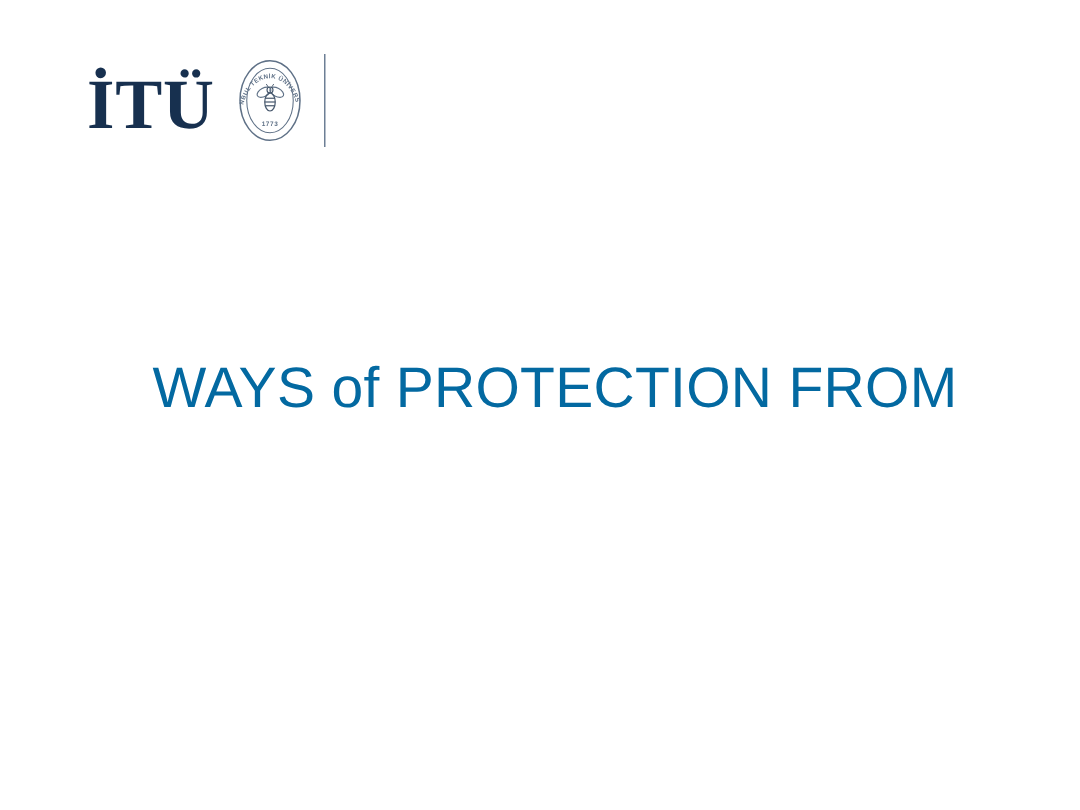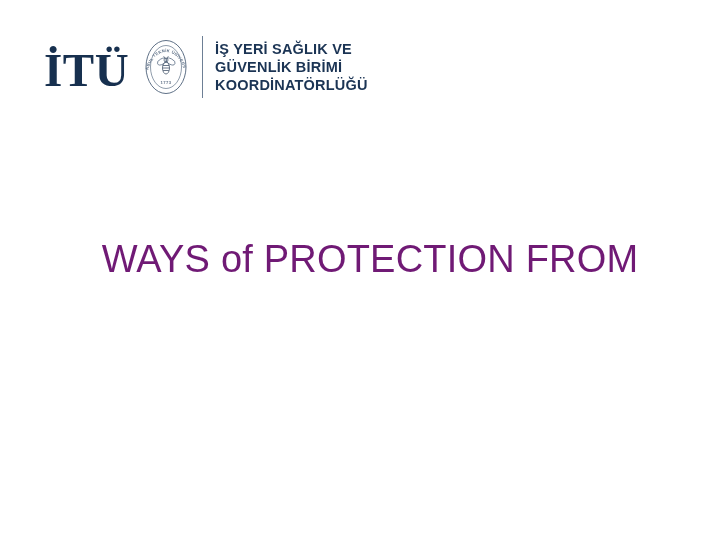--- a/index.html
+++ b/index.html
@@ -18,21 +18,21 @@
   .slide {
     position: relative;
     width: 720px;
     height: 540px;
     background: #ffffff;
   }
 
   
   .logo-lockup {
     position: absolute;
-    left: 44px;
+    left: 58px;
     top: 30px;
     display: flex;
     align-items: center;
     height: 74px;
   }
 
   .logo-itu {
     font-family: "Liberation Serif", serif;
     font-weight: bold;
     font-size: 47px;
@@ -76,21 +76,21 @@
     left: 90px;
     top: 234px;
     width: 560px;
     text-align: center;
   }
   .title-text {
     font-family: "Liberation Sans", sans-serif;
     font-size: 38px;
     line-height: 50px;
     font-weight: normal;
-    color: #701a75;
+    color: #0369a1;
     margin: 0;
     letter-spacing: 0.2px;
   }
 </style>
 </head>
 <body>
 
 <div class="slide">
 
   <div class="logo-lockup">
@@ -127,25 +127,20 @@
           <line x1="-2" y1="-15.5" x2="-5" y2="-20" stroke="#46576c" stroke-width="1.2"></line>
           <line x1="2" y1="-15.5" x2="5" y2="-20" stroke="#46576c" stroke-width="1.2"></line>
         </g>
 
         <text x="48" y="92" font-family="Liberation Sans, sans-serif" font-size="8.5" font-weight="bold" fill="#5f7187" text-anchor="middle" letter-spacing="0.8">1773</text>
       </svg>
     </span>
 
     <div class="logo-divider"></div>
 
-    <div class="logo-unit">
-      <span class="unit-line">İŞ YERİ SAĞLIK VE</span>
-      <span class="unit-line">GÜVENLİK BİRİMİ</span>
-      <span class="unit-line">KOORDİNATÖRLÜĞÜ</span>
-    </div>
 
   </div>
 
   <div class="title-block">
     <div class="title-text">WAYS of PROTECTION FROM</div>
   </div>
 
 </div>
 
 </body></html>

